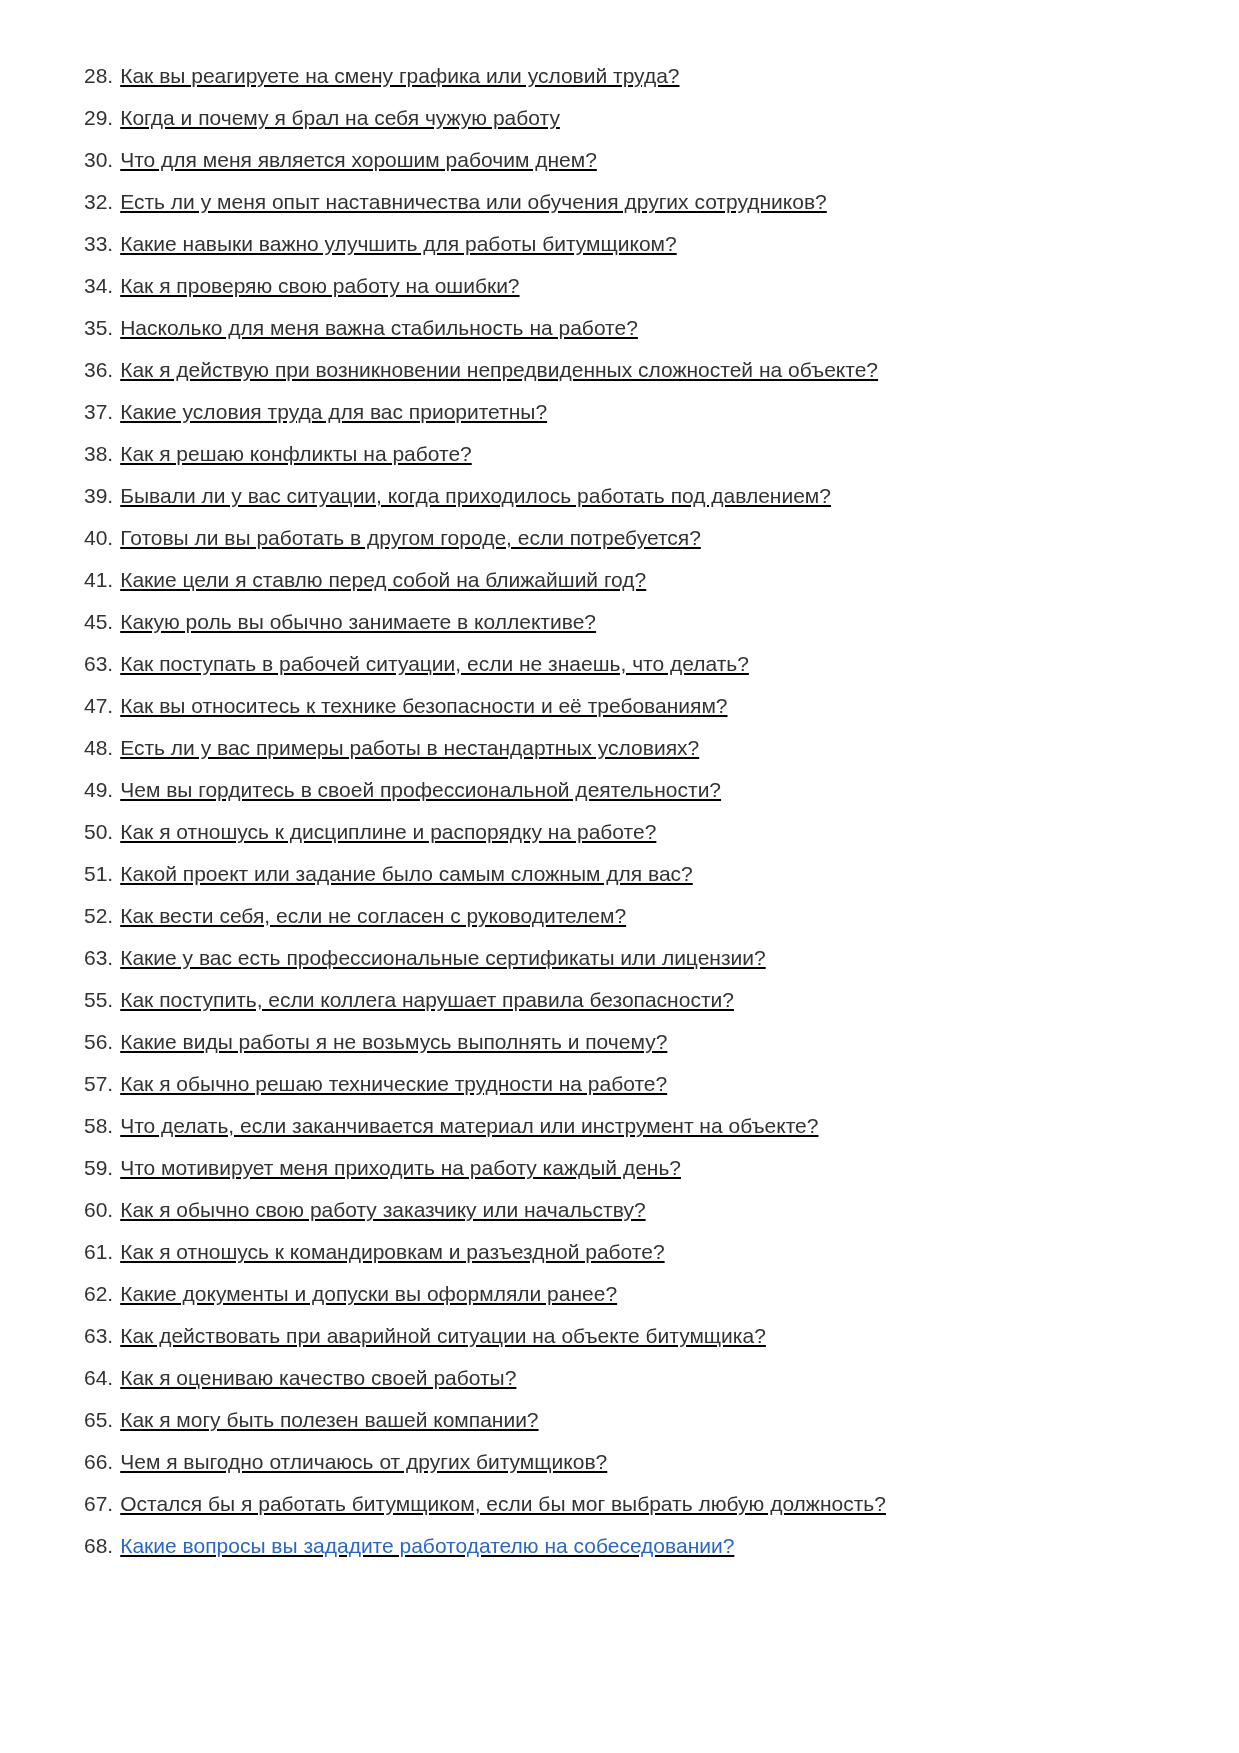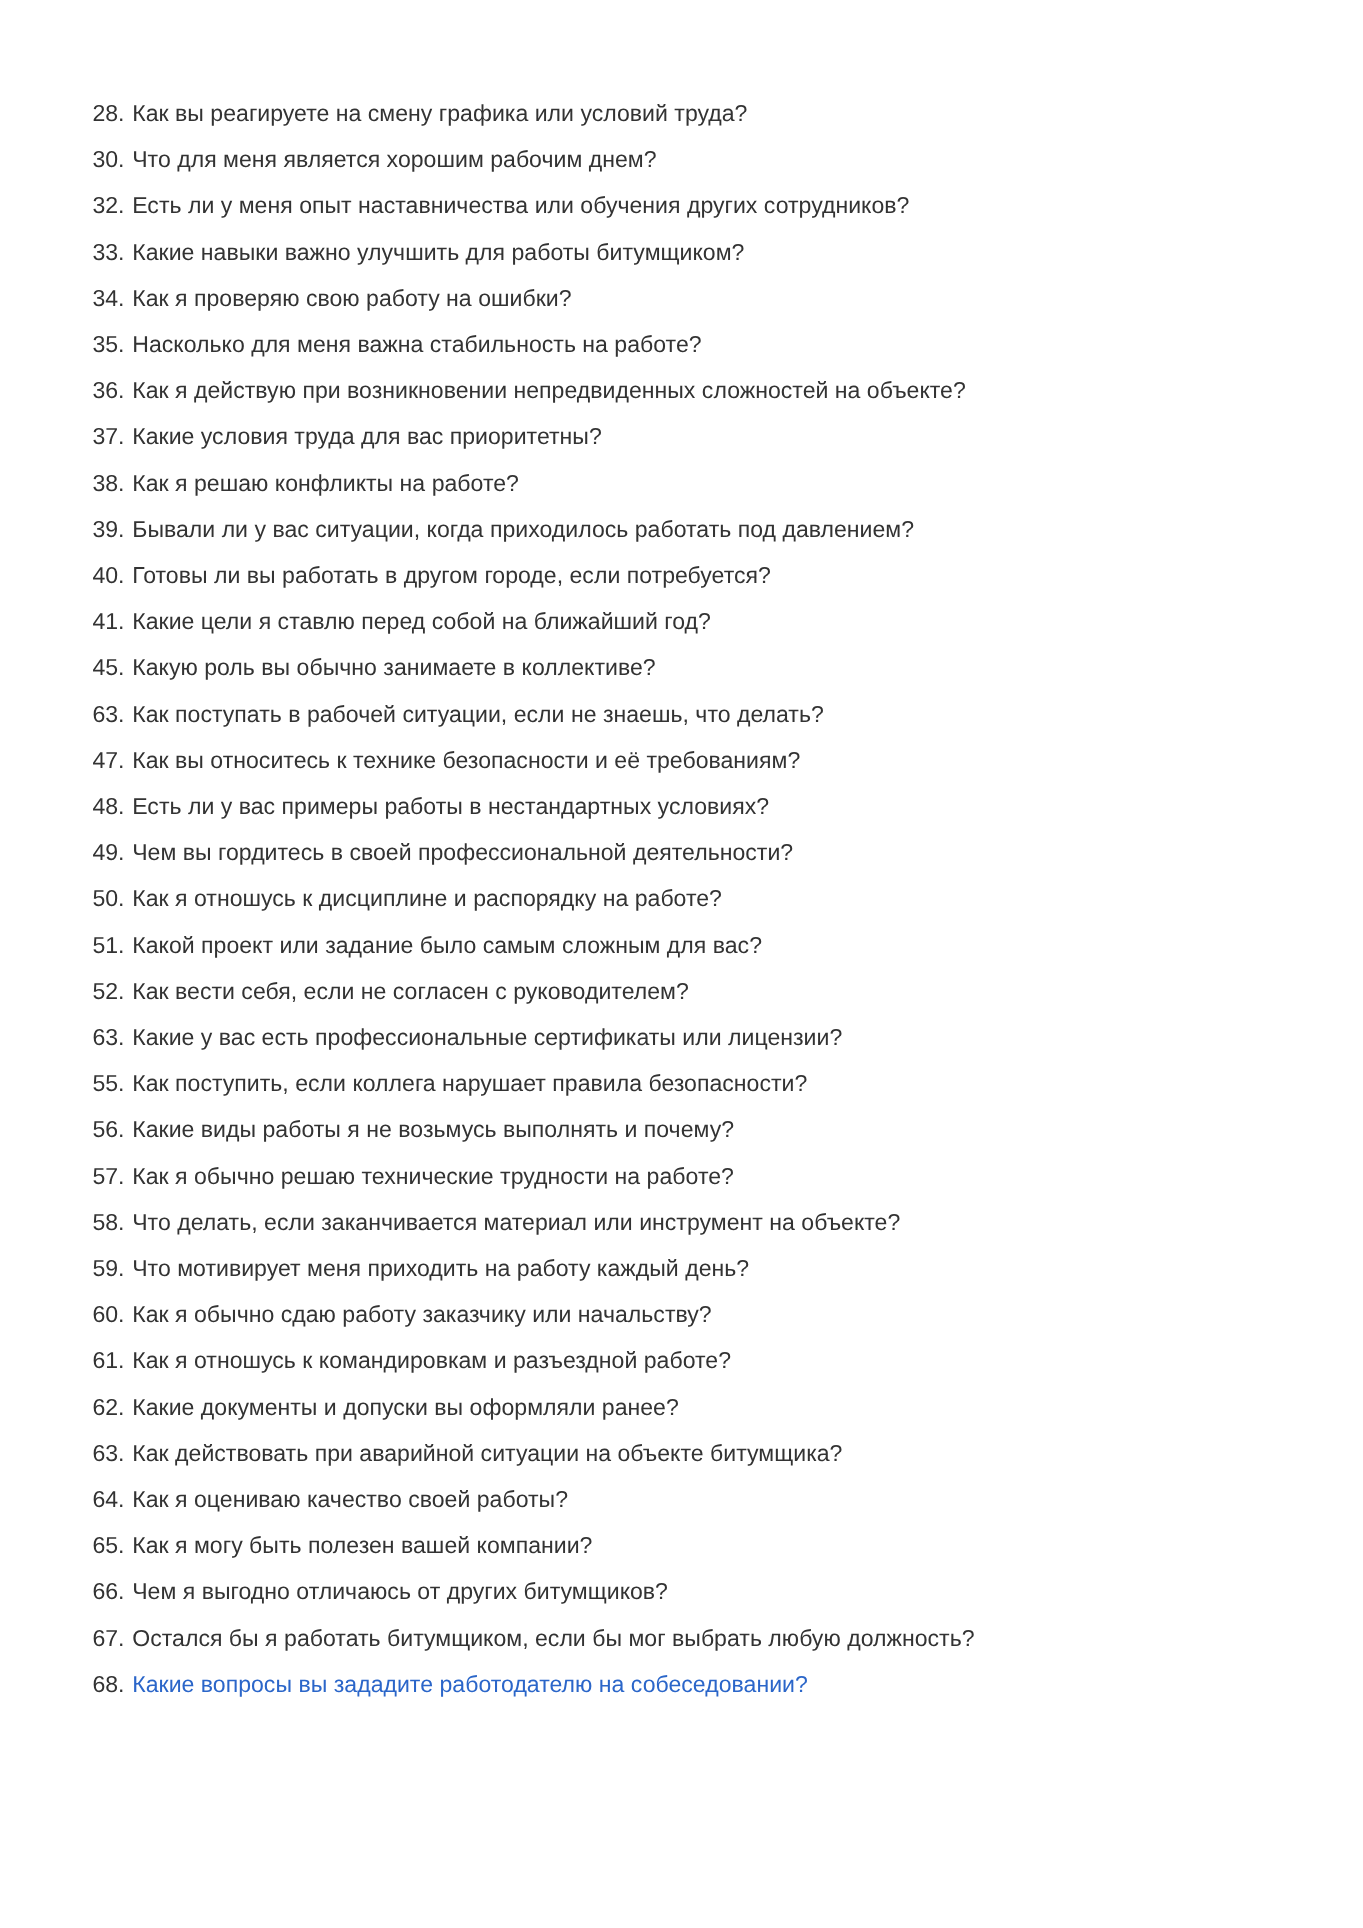--- a/index.html
+++ b/index.html
@@ -12,23 +12,24 @@
     padding: 0;
   }
   body {
     width: 1239px;
     height: 1753px;
     overflow: hidden;
     background: #ffffff;
     font-family: "Liberation Sans", "DejaVu Sans", sans-serif;
   }
   .page {
-    padding: 83px 40px 0 84px;
+    padding: 55px 40px 0 84px;
     width: 100%;
     height: 100%;
+    text-decoration: underline;
   }
   .q-list {
     list-style: none;
     margin: 0;
     padding: 0;
   }
   .q-list li,
   .q-row {
     font-size: 21px;
     line-height: 42px;
@@ -52,20 +53,23 @@
 </head>
 <body style="background: rgb(255, 255, 255);">
 
 <div class="page">
 
   <ol class="q-list">
     <li>
       <span class="q-num">28.</span><span class="q-text">Как вы реагируете на смену графика или условий труда?</span>
     </li>
 
+    <li>
+      <span class="q-num">29.</span><span class="q-text">Когда и почему я брал на себя чужую работу</span>
+    </li>
 
     <li>
       <span class="q-num">30.</span><span class="q-text">Что для меня является хорошим рабочим днем?</span>
     </li>
 
 
     <li>
       <span class="q-num">32.</span><span class="q-text">Есть ли у меня опыт наставничества или обучения других сотрудников?</span>
     </li>
 
@@ -159,21 +163,21 @@
 
     <li>
       <span class="q-num">58.</span><span class="q-text">Что делать, если заканчивается материал или инструмент на объекте?</span>
     </li>
 
     <li>
       <span class="q-num">59.</span><span class="q-text">Что мотивирует меня приходить на работу каждый день?</span>
     </li>
 
     <li>
-      <span class="q-num">60.</span><span class="q-text">Как я обычно сдаю работу заказчику или начальству?</span>
+      <span class="q-num">60.</span><span class="q-text">Как я обычно свою работу заказчику или начальству?</span>
     </li>
 
     <li>
       <span class="q-num">61.</span><span class="q-text">Как я отношусь к командировкам и разъездной работе?</span>
     </li>
 
     <li>
       <span class="q-num">62.</span><span class="q-text">Какие документы и допуски вы оформляли ранее?</span>
     </li>
 

